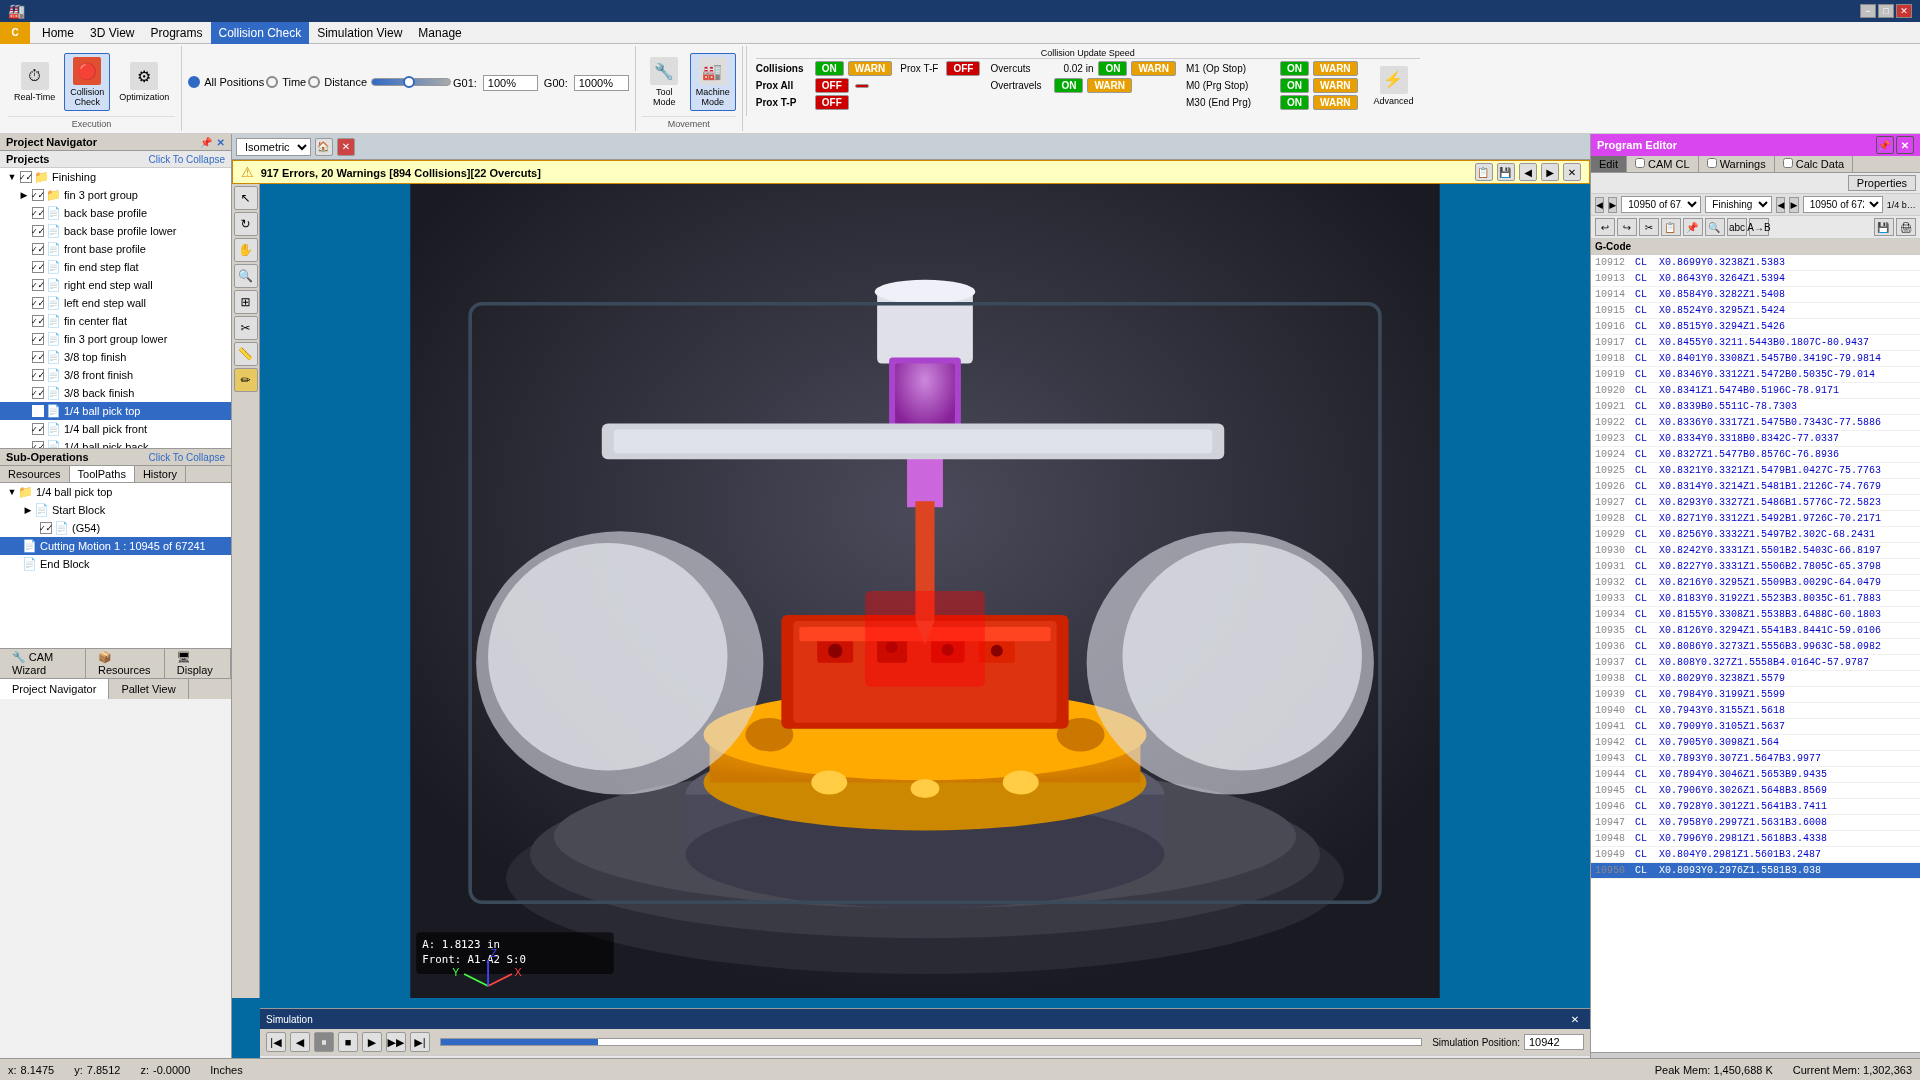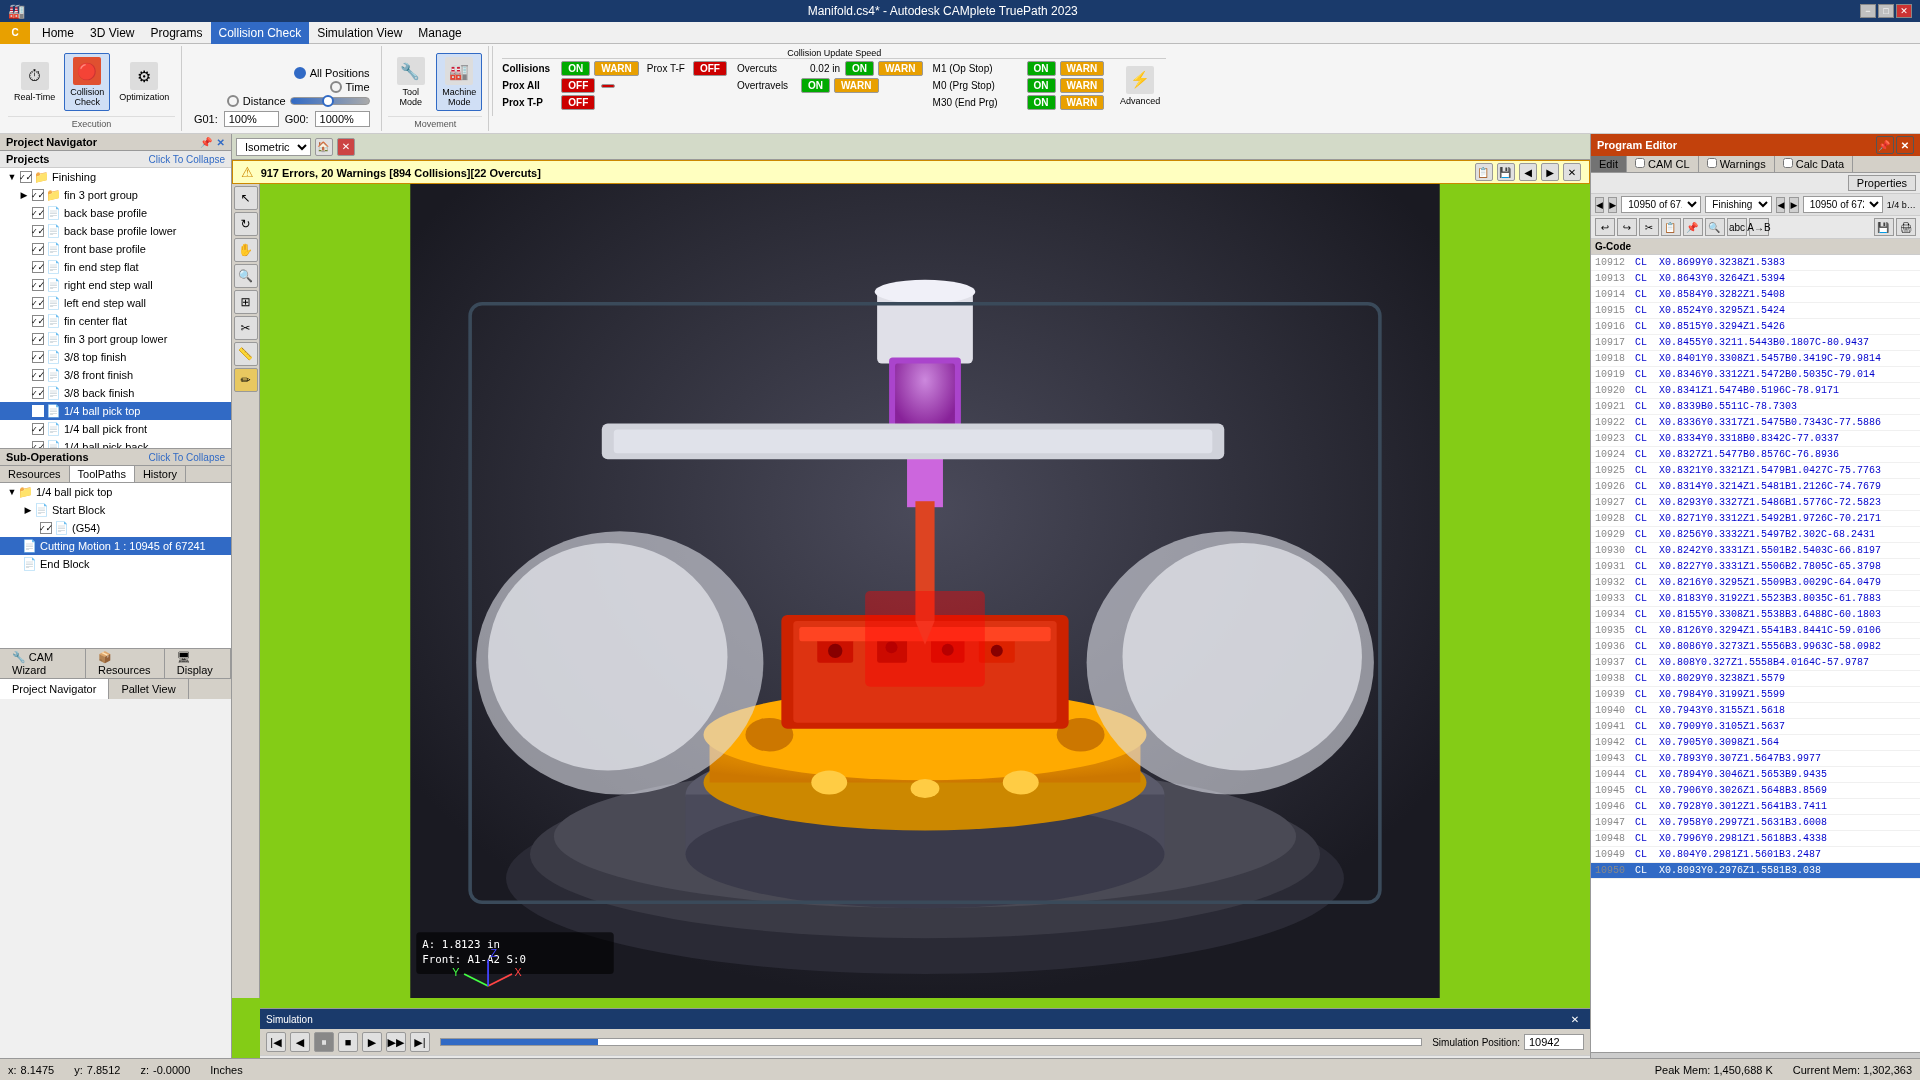--- a/index.html
+++ b/index.html
@@ -60,40 +60,40 @@
     .sub-tab { padding: 2px 8px; font-size: 11px; cursor: pointer; border-right: 1px solid #999; }
     .sub-tab.active { background: #fff; }
     .sub-tree { overflow-y: auto; flex: 1; background: #fff; }
     
     
     #bottom-tabs { display: flex; background: #d4d0c8; border-top: 1px solid #999; height: 30px; }
     .bottom-tab { padding: 4px 12px; font-size: 11px; cursor: pointer; border-right: 1px solid #999; display: flex; align-items: center; gap: 4px; }
     .bottom-tab.active { background: #fff; }
 
     
-    #viewport { flex: 1; background: #84cc16; position: relative; overflow: hidden; }
+    #viewport { flex: 1; background: #0369a1; position: relative; overflow: hidden; }
     .viewport-toolbar { position: absolute; top: 0; left: 0; right: 0; height: 26px; background: rgba(220,220,220,0.9); display: flex; align-items: center; gap: 4px; padding: 0 4px; z-index: 10; border-bottom: 1px solid #999; }
     .view-select { font-size: 11px; background: #fff; border: 1px solid #999; padding: 1px 4px; cursor: pointer; }
     .view-btn { width: 18px; height: 18px; background: #e0e0e0; border: 1px solid #999; display: flex; align-items: center; justify-content: center; font-size: 10px; cursor: pointer; border-radius: 2px; }
     
     
     .error-bar { position: absolute; top: 26px; left: 0; right: 0; background: #ffffc0; border: 1px solid #cc8800; padding: 2px 8px; font-size: 11px; z-index: 10; display: flex; justify-content: space-between; align-items: center; }
     .error-icon { color: #cc8800; margin-right: 4px; font-size: 14px; }
     .error-text { color: #000; }
     
     
     .scene-container { position: absolute; top: 50px; left: 0; right: 0; bottom: 60px; display: flex; align-items: center; justify-content: center; overflow: hidden; }
     
     
     .viewport-left-toolbar { position: absolute; left: 0; top: 50px; bottom: 60px; width: 28px; background: #d4d0c8; border-right: 1px solid #999; display: flex; flex-direction: column; align-items: center; padding: 2px 0; gap: 2px; z-index: 5; }
     .vl-btn { width: 24px; height: 24px; background: #e0e0e0; border: 1px solid #999; display: flex; align-items: center; justify-content: center; font-size: 12px; cursor: pointer; border-radius: 2px; }
     
     
     #right-panel { width: 330px; background: #f0f0f0; border-left: 1px solid #999; display: flex; flex-direction: column; }
-    .right-panel-header { background: #c2410c; color: white; padding: 2px 6px; font-size: 11px; font-weight: bold; display: flex; justify-content: space-between; align-items: center; }
+    .right-panel-header { background: #d946ef; color: white; padding: 2px 6px; font-size: 11px; font-weight: bold; display: flex; justify-content: space-between; align-items: center; }
     .right-tabs { display: flex; background: #d4d0c8; border-bottom: 1px solid #999; }
     .right-tab { padding: 2px 8px; font-size: 11px; cursor: pointer; border-right: 1px solid #999; }
     .right-tab.active { background: #737373; }
     
     
     .prog-toolbar { display: flex; align-items: center; gap: 2px; padding: 2px 4px; background: #e8e8e8; border-bottom: 1px solid #ccc; }
     .prog-toolbar-btn { width: 20px; height: 18px; background: #e0e0e0; border: 1px solid #999; display: flex; align-items: center; justify-content: center; font-size: 10px; cursor: pointer; }
     
     
     .gcode-list { overflow-y: auto; flex: 1; background: #fff; font-family: 'Courier New', monospace; font-size: 11px; }
@@ -131,21 +131,20 @@
     
     .speed-input { width: 55px; border: 1px solid #999; padding: 1px 4px; font-size: 11px; background: #fff; }
     
     .collision-label { font-size: 10px; font-weight: bold; min-width: 55px; }
   </style>
 </head>
 <body>
 
 <div id="titlebar">
   <span style="font-size:14px;">🏭</span>
-  <span class="title">Manifold.cs4* - Autodesk CAMplete TruePath 2023</span>
   <div class="win-controls">
     <div class="win-btn">−</div>
     <div class="win-btn">□</div>
     <div class="win-btn" style="background:#cc3333;color:white;">✕</div>
   </div>
 </div>
 
 <div id="menubar">
   <div class="menu-logo">C</div>
   <div class="menu-item">Home</div>
@@ -170,21 +169,21 @@
       </div>
       <div class="toolbar-btn">
         <div class="btn-icon">⚙</div>
         <div class="btn-label">Optimization</div>
       </div>
     </div>
     <div class="toolbar-group-label">Execution</div>
   </div>
 
   <div class="toolbar-group" style="min-width:200px;">
-    <div class="toolbar-row" style="flex-direction:column; align-items:flex-end; gap:2px;margin-top:19px;">
+    <div class="toolbar-row" style="flex-direction:row; align-items:center; gap:2px;">
       <div style="display:flex; align-items:center; gap:4px;">
         <div class="radio-btn checked"></div>
         <span>All Positions</span>
       </div>
       <div style="display:flex; align-items:center; gap:4px;">
         <div class="radio-btn"></div>
         <span>Time</span>
       </div>
       <div style="display:flex; align-items:center; gap:4px;">
         <div class="radio-btn"></div>

